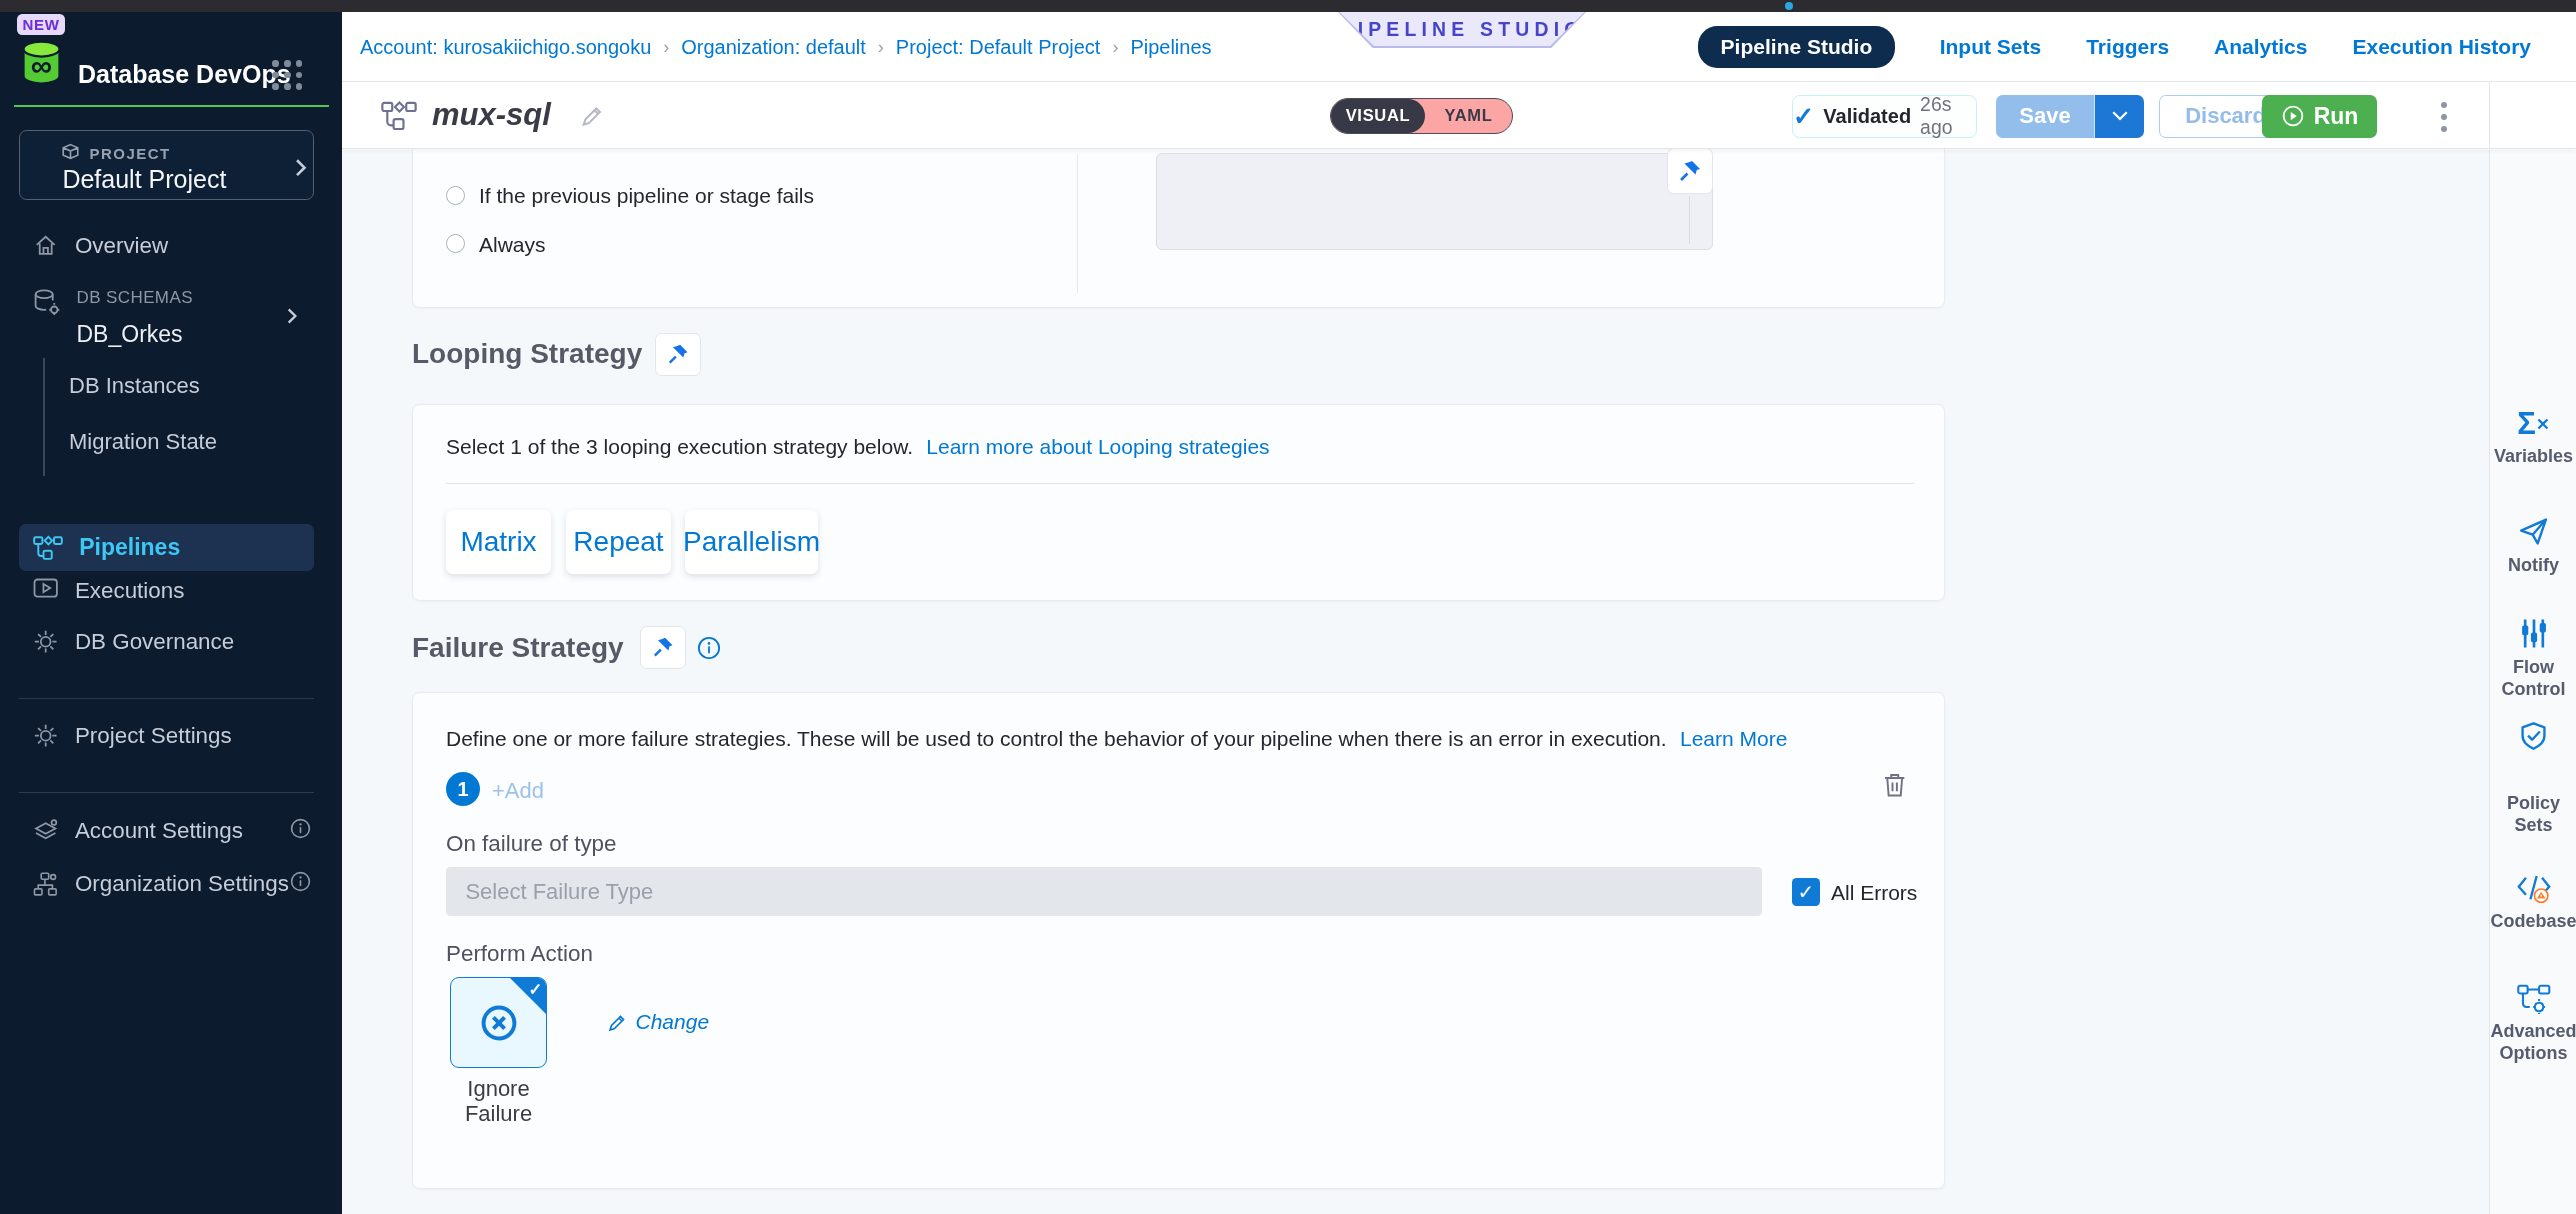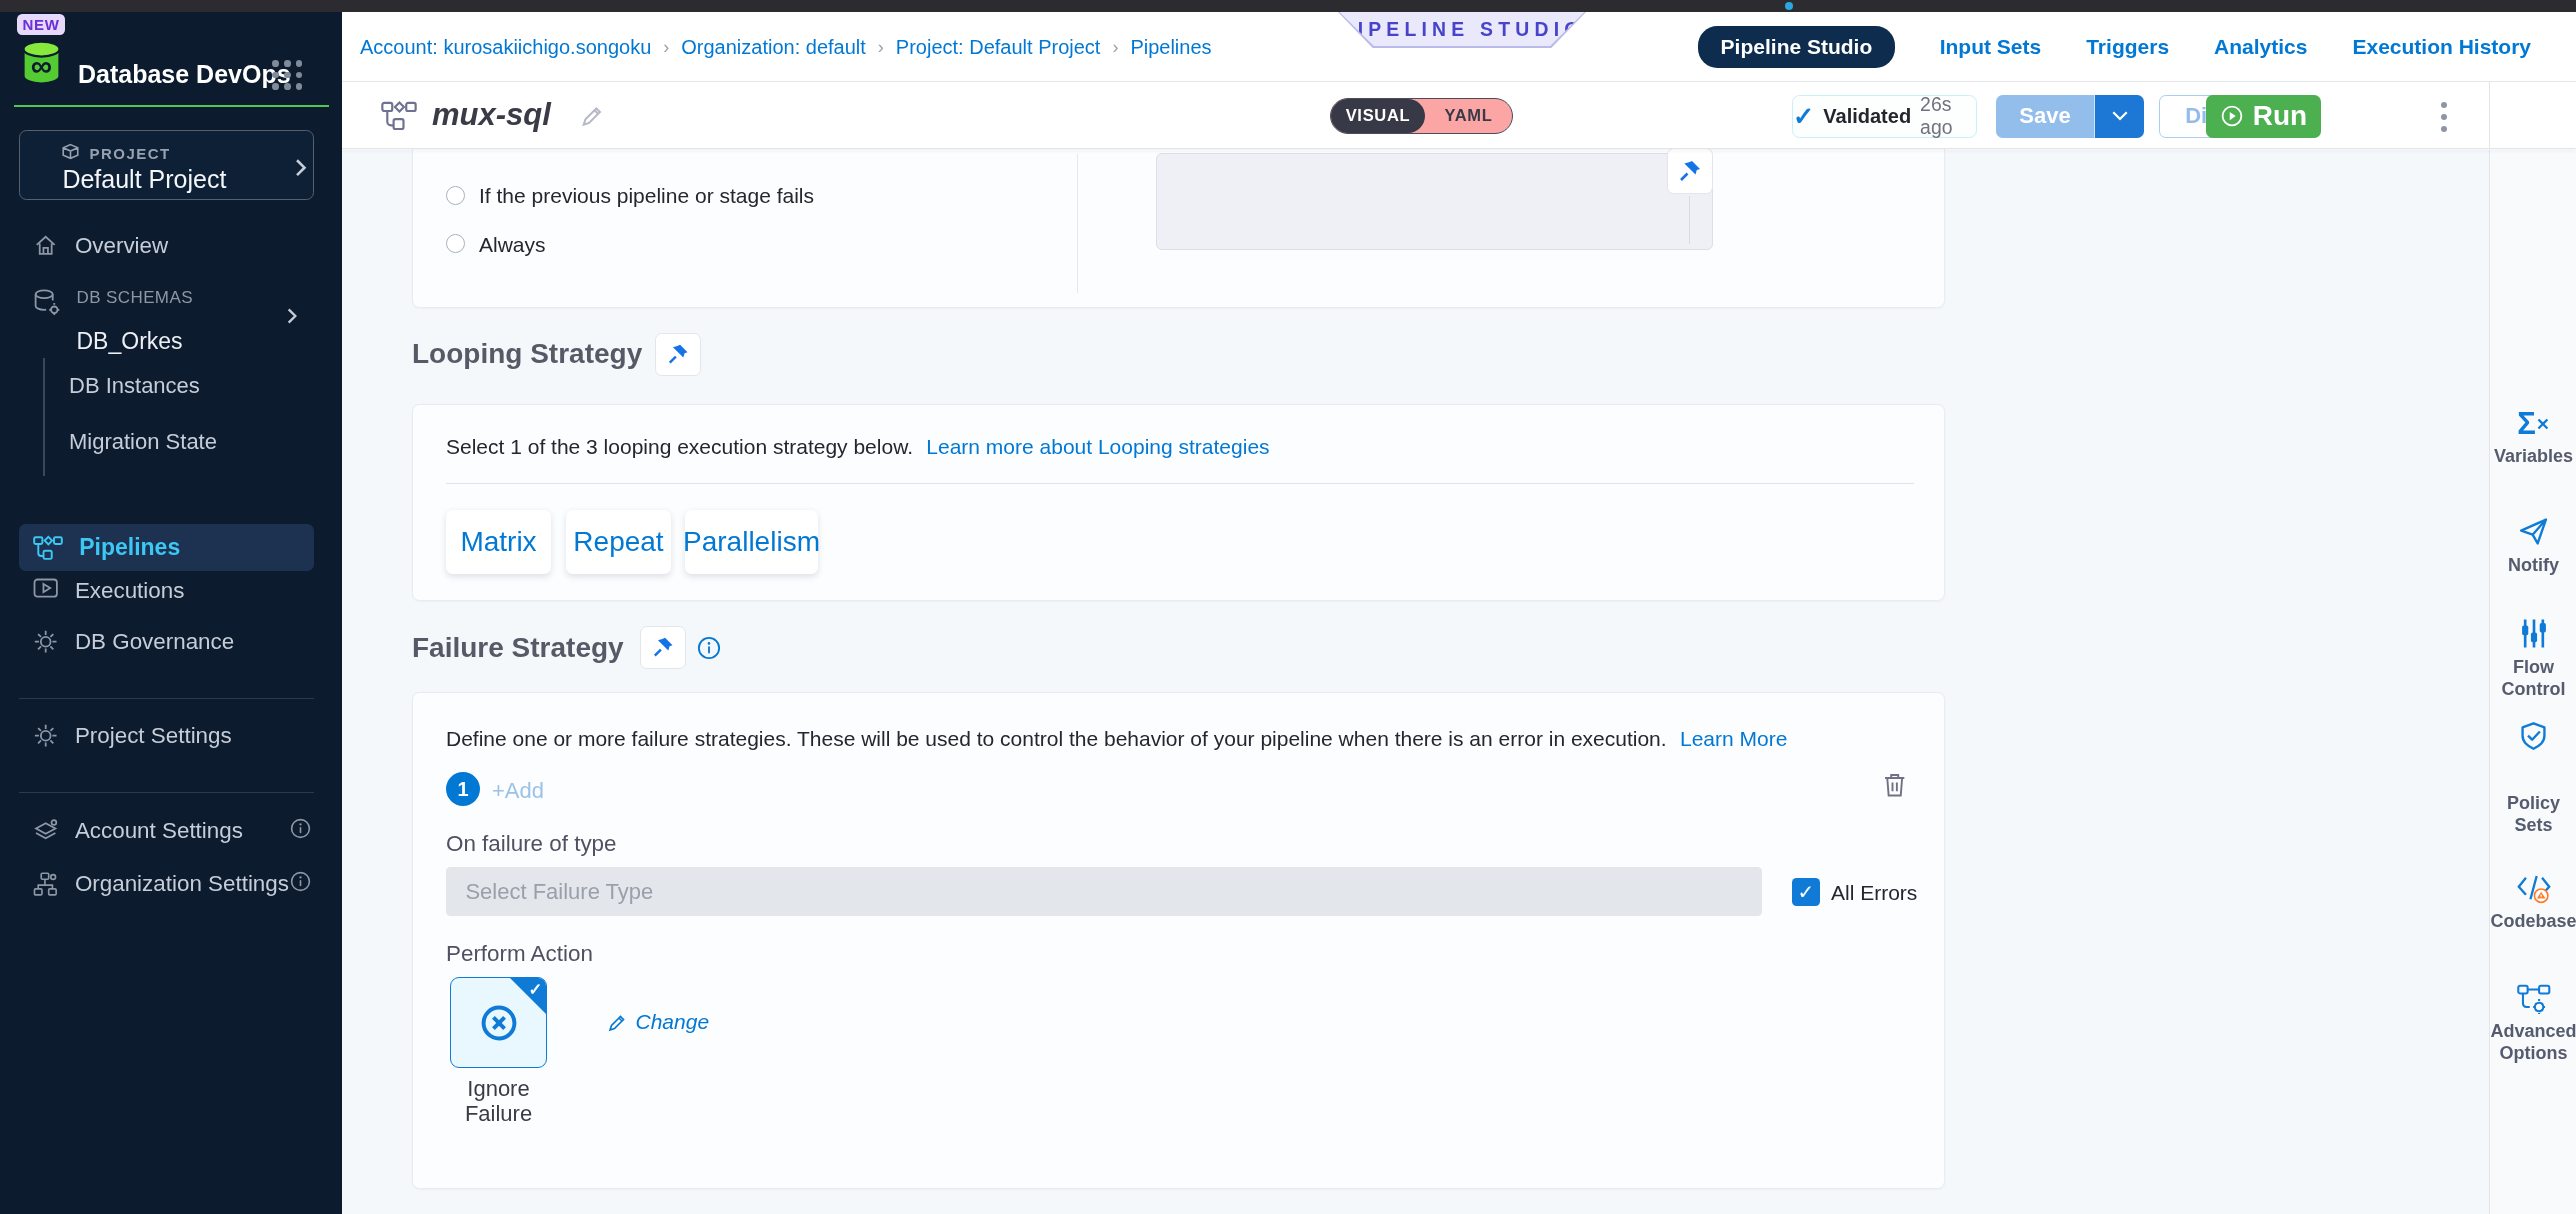--- a/index.html
+++ b/index.html
@@ -77,22 +77,22 @@
   .validchip .ck { color:#0f7bd6; font-size:25.4px; font-weight:bold; }
   .validchip .vt { font-size:20px; font-weight:bold; color:#24252d; }
   .validchip .ago { font-size:19.4px; color:#70727f; }
   .savebtn { position:absolute; left:1654px; top:12.7px; height:43px; display:flex; border-radius:6.7px; overflow:hidden; }
   .savebtn .main { width:99px; background:#93bdea; color:#fff; font-size:22px; font-weight:bold;
                    display:flex; align-items:center; justify-content:center; border-right:1.5px solid #cfe2f6; }
   .savebtn .chev { width:49px; background:#1d77d4; display:flex; align-items:center; justify-content:center; }
   .discardbtn { position:absolute; left:1817px; top:12.7px; width:133px; height:43px; background:#fff;
                 border:1.5px solid #abcdf2; border-radius:6.7px; color:#94bcea; font-size:22px; font-weight:bold;
                 display:flex; align-items:center; justify-content:center; }
-  .runbtn { position:absolute; left:1864px; top:12.7px; width:115px; height:43px; background:#4caf50;
-            border-radius:6.7px; color:#fff; font-size:28px; font-weight:bold;
+  .runbtn { position:absolute; left:1920px; top:12.7px; width:115px; height:43px; background:#4caf50;
+            border-radius:6.7px; color:#fff; font-size:23px; font-weight:bold;
             display:flex; align-items:center; justify-content:center; gap:9px; }
   .kebab { position:absolute; left:2087px; top:13.5px; width:30px; height:42px; display:flex;
            flex-direction:column; align-items:center; justify-content:center; gap:6px; }
   .kebab i { width:6px; height:6px; border-radius:50%; background:#8f95a5; }
   .hdr2div { position:absolute; left:2147px; top:0; width:0.7px; height:67px; background:#e4e5eb; }
 
   
   #main { left:342px; top:150px; width:2147px; height:1065px; background:#f4f8fb; }
   .card { position:absolute; background:#fcfdfe; border:0.7px solid #eaebf1; border-radius:7.5px;
           box-shadow:0 0.7px 2.2px rgba(30,40,70,.04); }
@@ -184,21 +184,21 @@
 
   <div class="navrow" style="top:276px;height:57px">
     <svg class="nicon" width="27" height="28" viewBox="0 0 34 36" fill="none" stroke="#8d97a6" stroke-width="2.3">
       <ellipse cx="14" cy="8" rx="11" ry="5"></ellipse>
       <path d="M3 8v15c0 2.8 4.9 5 11 5 .9 0 1.8-.05 2.6-.15M25 8v8"></path>
       <circle cx="27" cy="28" r="4.2"></circle>
       <path d="M27 21.5v-2.2M27 34.7v-2.2M33.5 28h-2.2M22.7 28h-2.2"></path>
     </svg>
     <span>
       <div style="font-size:17px;color:#8d97a6;letter-spacing:0.4px">DB SCHEMAS</div>
-      <div style="font-size:23px;color:#edf0f4;margin-top:20px">DB_Orkes</div>
+      <div style="font-size:23px;color:#edf0f4;margin-top:13px">DB_Orkes</div>
     </span>
     <svg class="abs" style="left:286px;top:19.4px" width="12" height="18" viewBox="0 0 18 26" fill="none" stroke="#c7cdd7" stroke-width="3.5">
       <path d="M4 3l10 10L4 23"></path>
     </svg>
   </div>
 
   <div class="vline" style="top:346px;height:118px"></div>
   <div class="subitem" style="top:361px">DB Instances</div>
   <div class="subitem" style="top:417px">Migration State</div>
 

